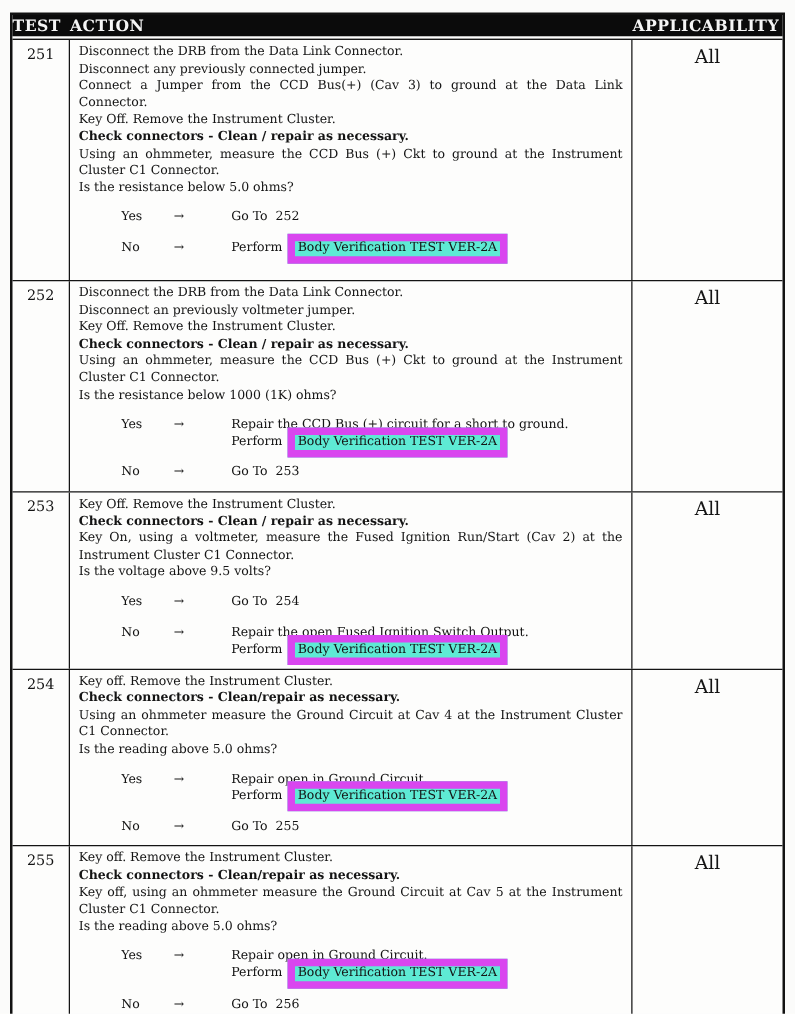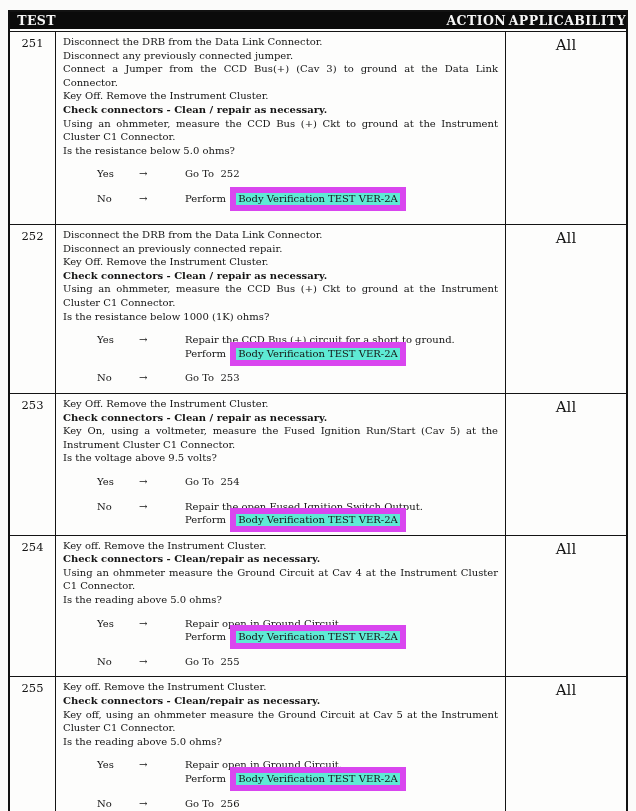--- a/index.html
+++ b/index.html
@@ -15,21 +15,21 @@
     display: flex; flex-direction: column;
   }
 
   .thead {
     display: grid; grid-template-columns: 46px 1fr 120px;
     background: #0b0b0b; color: #f5f5f5;
     height: 19px; align-items: center;
     font-weight: bold; font-size: 12.5px; letter-spacing: 0.4px;
     border-bottom: 2px solid #fdfdfc;
   }
-  .thead .hcell { text-align: right; }
+  .thead .hcell { text-align: left; }
 
   .tbody { display: flex; flex-direction: column; flex: 1; }
 
   .row {
     display: grid; grid-template-columns: 46px 1fr 120px;
     border-top: 1.5px solid #141414;
   }
   .row:first-child { border-top: 1.5px solid #141414; }
   .row:nth-child(1) { min-height: 193px; }
   .row:nth-child(2) { min-height: 167px; }
@@ -104,21 +104,21 @@
                 </div>
               </div>
             </div>
           </div>
           <div class="cell appl-cell">All</div>
         </div>
         <div class="row">
           <div class="cell test-cell">252</div>
           <div class="cell action-cell">
             <div class="para">Disconnect the DRB from the Data Link Connector.</div>
-            <div class="para">Disconnect an previously connected repair.</div>
+            <div class="para">Disconnect an previously voltmeter jumper.</div>
             <div class="para">Key Off. Remove the Instrument Cluster.</div>
             <div class="para bold">Check connectors - Clean / repair as necessary.</div>
             <div class="para">Using an ohmmeter, measure the CCD Bus (+) Ckt to ground at the Instrument Cluster C1 Connector.</div>
             <div class="para">Is the resistance below 1000 (1K) ohms?</div>
             <div class="answers">
               <div class="answer">
                 <span class="ans-label">Yes</span>
                 <span class="ans-arrow">→</span>
                 <div class="ans-lines">
                   <div class="ans-line"><span>Repair the CCD Bus (+) circuit for a short to ground.</span></div>
@@ -134,21 +134,21 @@
               </div>
             </div>
           </div>
           <div class="cell appl-cell">All</div>
         </div>
         <div class="row">
           <div class="cell test-cell">253</div>
           <div class="cell action-cell">
             <div class="para">Key Off. Remove the Instrument Cluster.</div>
             <div class="para bold">Check connectors - Clean / repair as necessary.</div>
-            <div class="para">Key On, using a voltmeter, measure the Fused Ignition Run/Start (Cav 5) at the Instrument Cluster C1 Connector.</div>
+            <div class="para">Key On, using a voltmeter, measure the Fused Ignition Run/Start (Cav 2) at the Instrument Cluster C1 Connector.</div>
             <div class="para">Is the voltage above 9.5 volts?</div>
             <div class="answers">
               <div class="answer">
                 <span class="ans-label">Yes</span>
                 <span class="ans-arrow">→</span>
                 <div class="ans-lines">
                   <div class="ans-line"><span>Go To  254</span></div>
                 </div>
               </div>
               <div class="answer">

